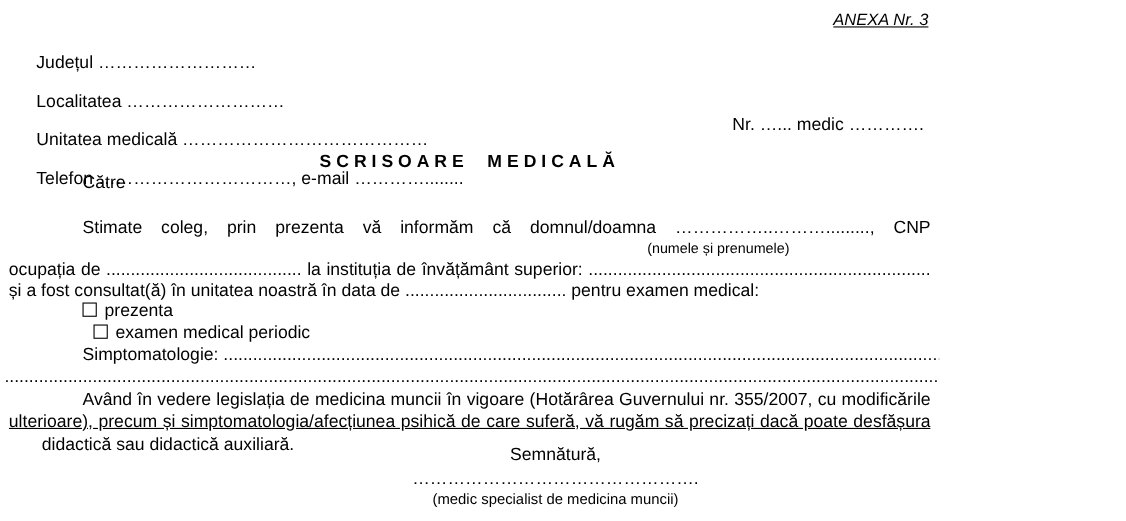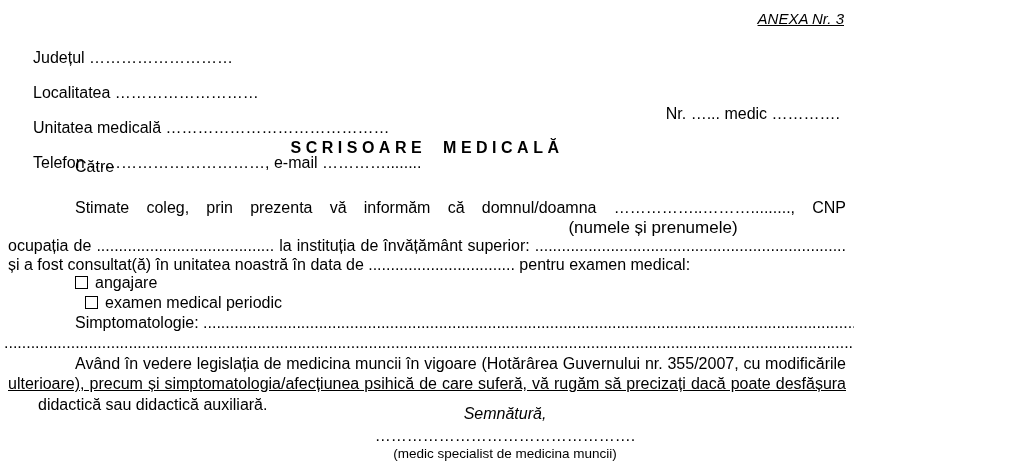--- a/index.html
+++ b/index.html
@@ -34,40 +34,40 @@
   .jline {
     left: 8px; right: 8px;
     white-space: normal;
     font-size: 16px;
     text-align: justify;
     text-align-last: justify;
     overflow: hidden;
     max-height: 20px;
   }
   .line1 { top: 198px; text-indent: 67px; }
-  .namenote { top: 218px; left: 523px; width: 260px; text-align: center; font-size: 17px; }
+  .namenote { top: 218px; left: 523px; width: 260px; text-align: center; font-size: 13px; }
   .line2 { top: 236px; }
   .line3 { top: 255px; left: 8px; }
   .cbrow1 { top: 273px; left: 75px; }
   .cbrow2 { top: 293px; left: 75px; margin-left: 10px; }
   .cb {
     display: inline-block;
     width: 11px; height: 11px;
     border: 1.6px solid #000;
     margin-right: 7px;
     vertical-align: -1px;
     background: #fff;
   }
   .symptoms { top: 313px; left: 75px; right: 0; overflow: hidden; }
   .dotsline { top: 333px; left: 4px; right: 0; overflow: hidden; }
   .para1 { top: 354px; text-indent: 67px; }
   .para2 { top: 374px; text-decoration: underline; }
   .para3 { top: 395px; left: 8px; margin-left: 30px; }
   .sig { left: 330px; width: 350px; text-align: center; }
-  .sigLabel { top: 404px; font-style: italic; }
+  .sigLabel { top: 404px; }
   .sigDots  { top: 426px; }
   .sigNote  { top: 446px; font-size: 13.5px; }
 </style>
 </head>
 <body>
 
 <div class="page">
 
   <div class="abs annex">ANEXA Nr. 3</div>
 
@@ -83,21 +83,21 @@
   <div class="abs title">SCRISOARE MEDICALĂ</div>
 
   <div class="abs catre">Către</div>
 
   <div class="abs jline line1">Stimate coleg, prin prezenta vă informăm că domnul/doamna ……………..………........., CNP ………………..…, având</div>
   <div class="abs namenote">(numele și prenumele)</div>
   <div class="abs jline line2">ocupația de ........................................ la instituția de învățământ superior: ...................................................................... s-a prezentat</div>
   <div class="abs line3">și a fost consultat(ă) în unitatea noastră în data de ................................. pentru examen medical:</div>
 
   <div class="abs cbrow1">
-    <span class="cb"></span><span>angajare</span>
+    <span class="cb"></span><span>prezenta</span>
   </div>
   <div class="abs cbrow2">
     <span class="cb"></span><span>examen medical periodic</span>
   </div>
 
   <div class="abs symptoms">Simptomatologie: .......................................................................................................................................................................................................</div>
   <div class="abs dotsline">..........................................................................................................................................................................................................................................................</div>
 
   <div class="abs jline para1">Având în vedere legislația de medicina muncii în vigoare (Hotărârea Guvernului nr. 355/2007, cu modificările și completările</div>
   <div class="abs jline para2">ulterioare), precum și simptomatologia/afecțiunea psihică de care suferă, vă rugăm să precizați dacă poate desfășura activitate</div>

